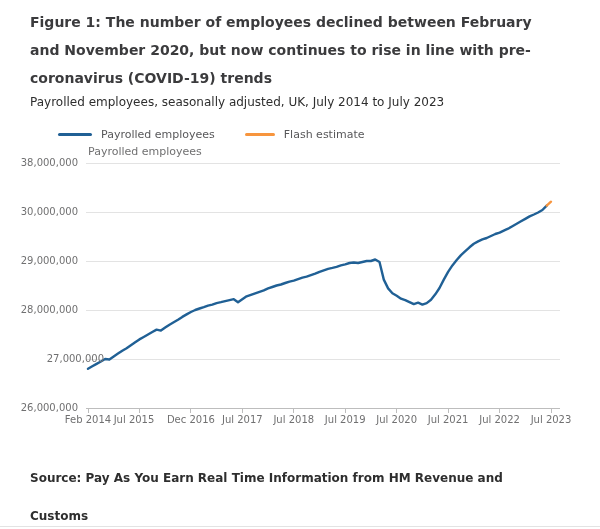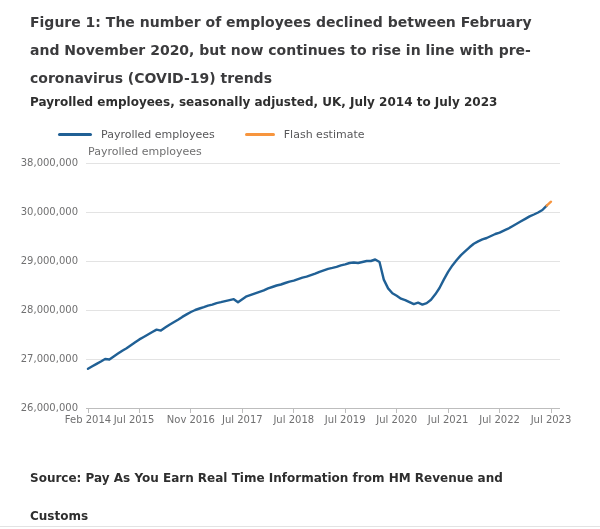--- a/index.html
+++ b/index.html
@@ -7,21 +7,21 @@
     width:600px; height:529px; background:#ffffff; position:relative; overflow:hidden;
     font-family:"DejaVu Sans","Liberation Sans",sans-serif; color:#3b3b3d;
   }
   .title {
     position:absolute; left:30px; top:8px; width:560px;
     font-size:14px; font-weight:bold; line-height:28px; color:#3b3b3d;
   }
   .title div { white-space:nowrap; }
   .subtitle {
     position:absolute; left:30px; top:95px; width:560px;
-    font-size:12px; font-weight:bold; color:#2e2e2e;
+    font-size:12px; font-weight:normal; color:#2e2e2e;
   }
   .legend {
     position:absolute; left:58px; top:127px; height:14px;
     display:flex; align-items:center; gap:30px; font-size:11px; color:#58585a;
   }
   .legend-item { display:flex; align-items:center; gap:9px; }
   .sw { width:34px; height:3px; border-radius:2px; background:#888; }
   .sw.short { width:30px; }
   .axis-title { position:absolute; left:88px; top:145px; font-size:11px; color:#707071; }
   #plot { position:absolute; left:0; top:140px; }
@@ -84,27 +84,27 @@
     <line x1="551" y1="268" x2="551" y2="273" stroke="#bdbdbd" stroke-width="1" shape-rendering="crispEdges"></line>
     <polyline points="88.0,228.8 92.3,226.3 96.6,223.9 100.9,221.5 105.1,219.0 109.4,219.5 113.7,216.5 118.0,213.6 122.3,210.7 126.6,208.2 130.9,205.3 135.2,202.3 139.4,199.4 143.7,197.0 148.0,194.5 152.3,192.0 156.6,189.6 160.9,190.6 165.2,187.6 169.5,184.7 173.7,182.3 178.0,179.8 182.3,176.9 186.6,174.4 190.9,172.0 195.2,170.0 199.5,168.5 203.8,167.1 208.0,165.6 212.3,164.6 216.6,163.1 220.9,162.2 225.2,161.2 229.5,160.2 233.8,159.2 238.0,162.2 242.3,159.2 246.6,156.3 250.9,154.8 255.2,153.3 259.5,151.9 263.8,150.4 268.1,148.4 272.3,147.0 276.6,145.5 280.9,144.5 285.2,143.0 289.5,141.6 293.8,140.6 298.1,139.1 302.4,137.7 306.6,136.7 310.9,135.2 315.2,133.7 319.5,131.8 323.8,130.3 328.1,128.8 332.4,127.9 336.6,126.9 340.9,125.4 345.2,124.4 349.5,123.0 353.8,122.5 358.1,123.0 362.4,122.0 366.7,121.0 370.9,121.0 375.2,119.5 379.5,122.0 383.8,139.6 388.1,148.4 392.4,153.3 396.7,155.8 401.0,158.7 405.2,160.2 409.5,162.2 413.8,164.1 418.1,162.7 422.4,164.6 426.7,163.1 431.0,159.7 435.3,154.3 439.5,148.0 443.8,139.6 448.1,131.8 452.4,125.4 456.7,120.0 461.0,115.1 465.3,111.2 469.5,107.3 473.8,103.8 478.1,101.4 482.4,99.4 486.7,98.0 491.0,96.0 495.3,94.0 499.6,92.6 503.8,90.6 508.1,88.7 512.4,86.2 516.7,83.8 521.0,81.3 525.3,78.9 529.6,76.4 533.9,74.5 538.1,72.5 542.4,70.0 546.7,65.6" fill="none" stroke="#206095" stroke-width="2.4" stroke-linejoin="round" stroke-linecap="round"></polyline>
     <polyline points="546.7,65.6 551.0,61.7" fill="none" stroke="#f7953e" stroke-width="2.4" stroke-linejoin="round" stroke-linecap="round"></polyline>
   </svg>
 
 <div id="ylabels">
     <div class="ylab" style="top: 157px;">38,000,000</div>
     <div class="ylab" style="top: 206px;">30,000,000</div>
     <div class="ylab" style="top: 255px;">29,000,000</div>
     <div class="ylab" style="top: 304px;">28,000,000</div>
-    <div class="ylab" style="top: 353px;">27,000,000</div>
+    <div class="ylab" style="top: 353px; margin-left: 26px;">27,000,000</div>
     <div class="ylab" style="top: 402px;">26,000,000</div>
   </div>
 <div id="xlabels">
     <div class="xlab" style="left: 56px;">Feb 2014</div>
     <div class="xlab" style="left: 102px;">Jul 2015</div>
-    <div class="xlab" style="left: 158.889px;">Nov 2016</div>
+    <div class="xlab" style="left: 158.889px;">Dec 2016</div>
     <div class="xlab" style="left: 210.333px;">Jul 2017</div>
     <div class="xlab" style="left: 261.778px;">Jul 2018</div>
     <div class="xlab" style="left: 313.222px;">Jul 2019</div>
     <div class="xlab" style="left: 364.667px;">Jul 2020</div>
     <div class="xlab" style="left: 416.111px;">Jul 2021</div>
     <div class="xlab" style="left: 467.556px;">Jul 2022</div>
     <div class="xlab" style="left: 519px;">Jul 2023</div>
   </div>
 
 <div class="src src1">Source: Pay As You Earn Real Time Information from HM Revenue and</div>

